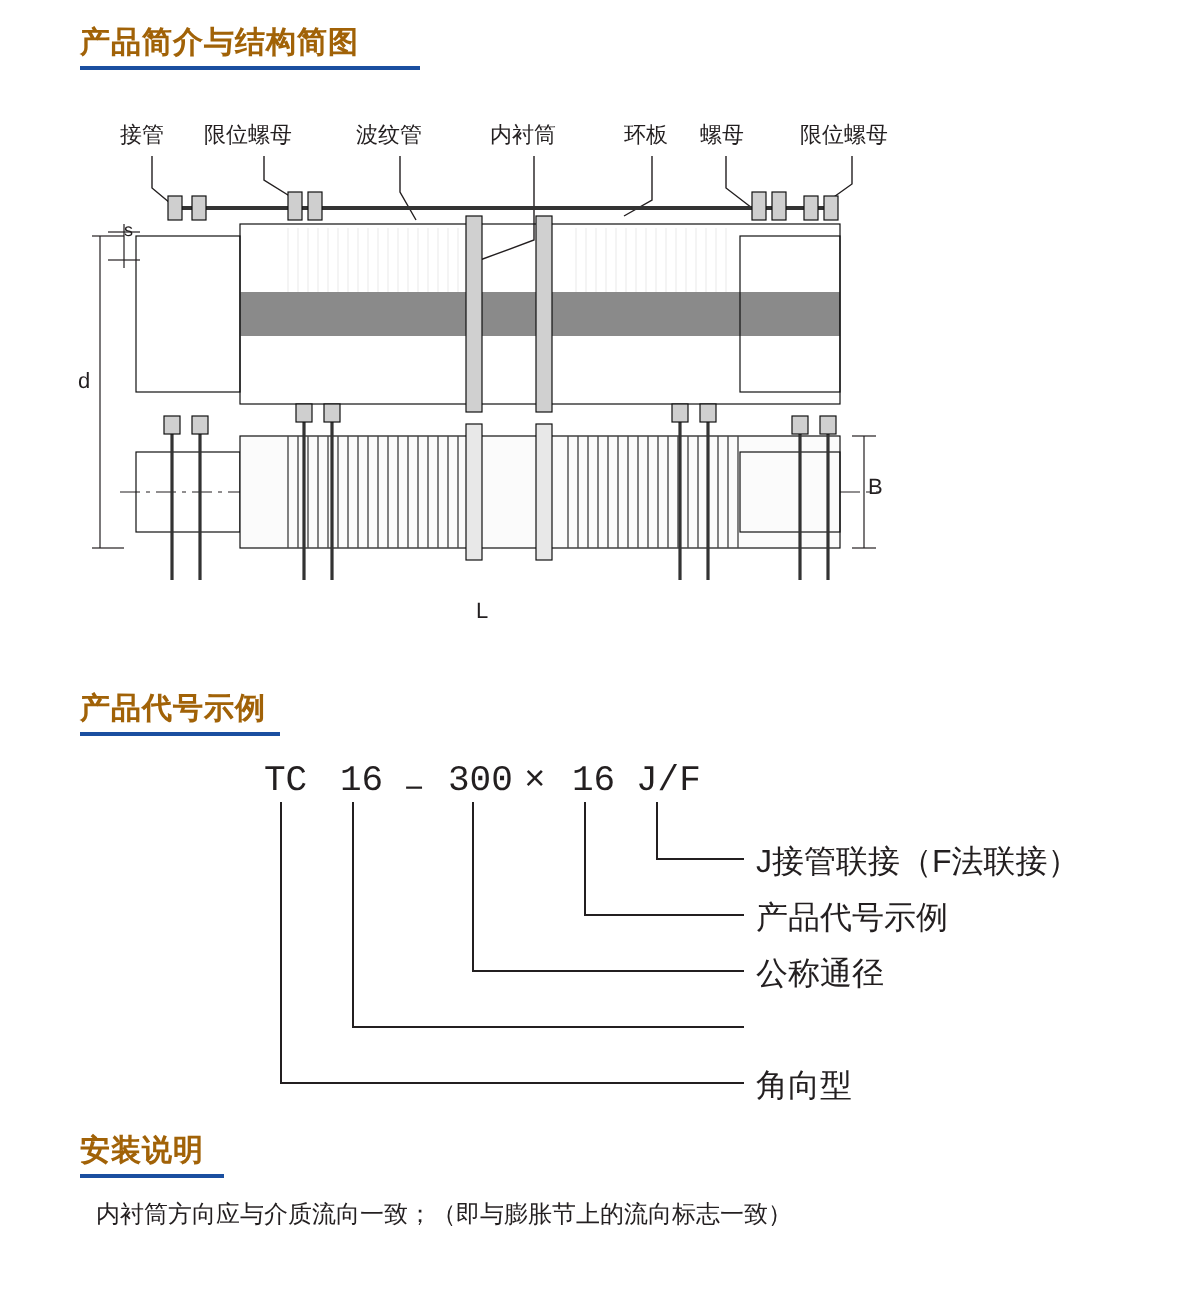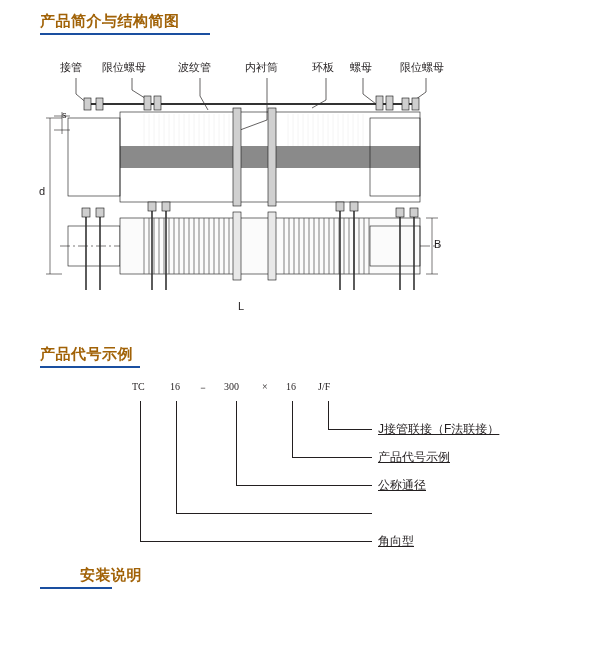--- a/index.html
+++ b/index.html
@@ -41,29 +41,28 @@
     color:#231f20;
   }
   
   #codeblock{
     position:absolute;
     left:40px; top:375px;
     width:480px; height:165px;
   }
   .codechar{
     position:absolute;
-    font-size:10px;
-    font-family:Liberation Serif, serif;
+    font-size:18px;
+    font-family:Liberation Mono, monospace;
     white-space:nowrap;
   }
   .codedesc{
     position:absolute;
-    font-size:12px;
+    font-size:16px;
     white-space:nowrap;
-    text-decoration:underline;
   }
   .vline{ position:absolute; width:1px; background:#231f20; }
   .hline{ position:absolute; height:1px; background:#231f20; }
   
   #installtext{
     position:absolute;
     left:48px; top:598px;
     width:520px;
     font-size:12px;
     line-height:19px;
@@ -319,17 +318,18 @@
 
   <div class="vline" style="left:100px; top:26px; height:140px;"></div>
   <div class="hline" style="left:100px; top:166px; width:232px;"></div>
 
   <div class="codedesc" style="left:338px; top:46px;">J接管联接（F法联接）</div>
   <div class="codedesc" style="left:338px; top:74px;">产品代号示例</div>
   <div class="codedesc" style="left:338px; top:102px;">公称通径</div>
   <div class="codedesc" style="left:338px; top:158px;">角向型</div>
 </div>
 
-<div class="section-title" style="left:40px; top:566px;margin-left:40px;">安装说明</div>
+<div class="section-title" style="left:40px; top:566px;">安装说明</div>
 <div class="title-underline" style="left:40px; top:587px; width:72px;"></div>
 
 <div id="installtext">
+  <div>内衬筒方向应与介质流向一致；（即与膨胀节上的流向标志一致）</div>
 </div>
 
 </body></html>

